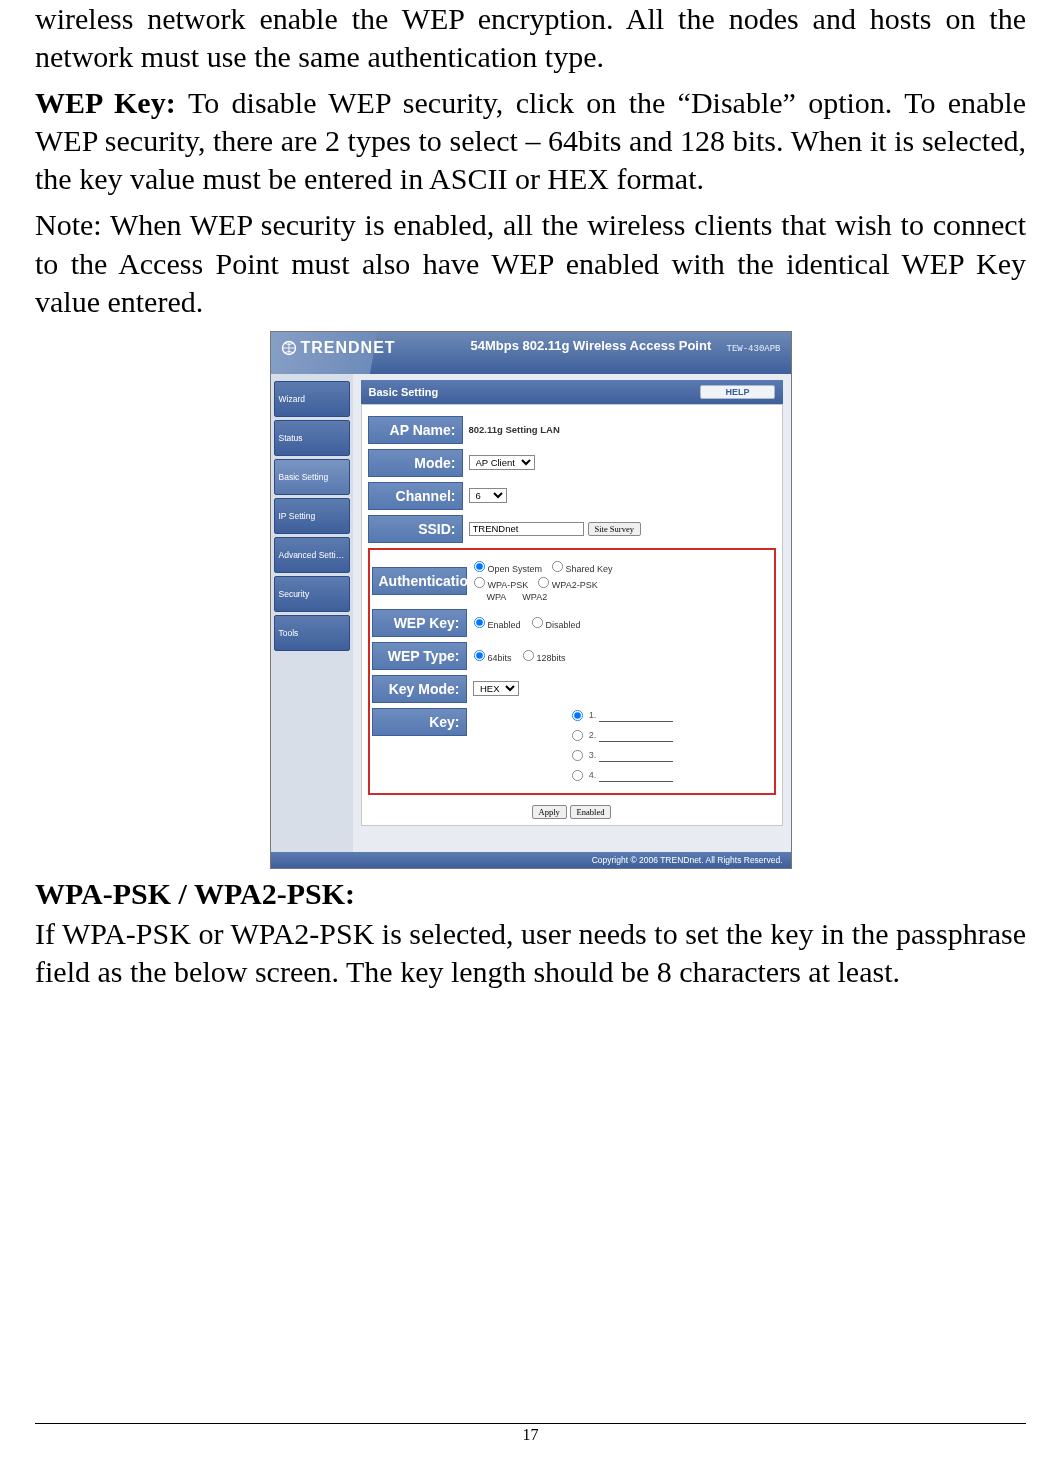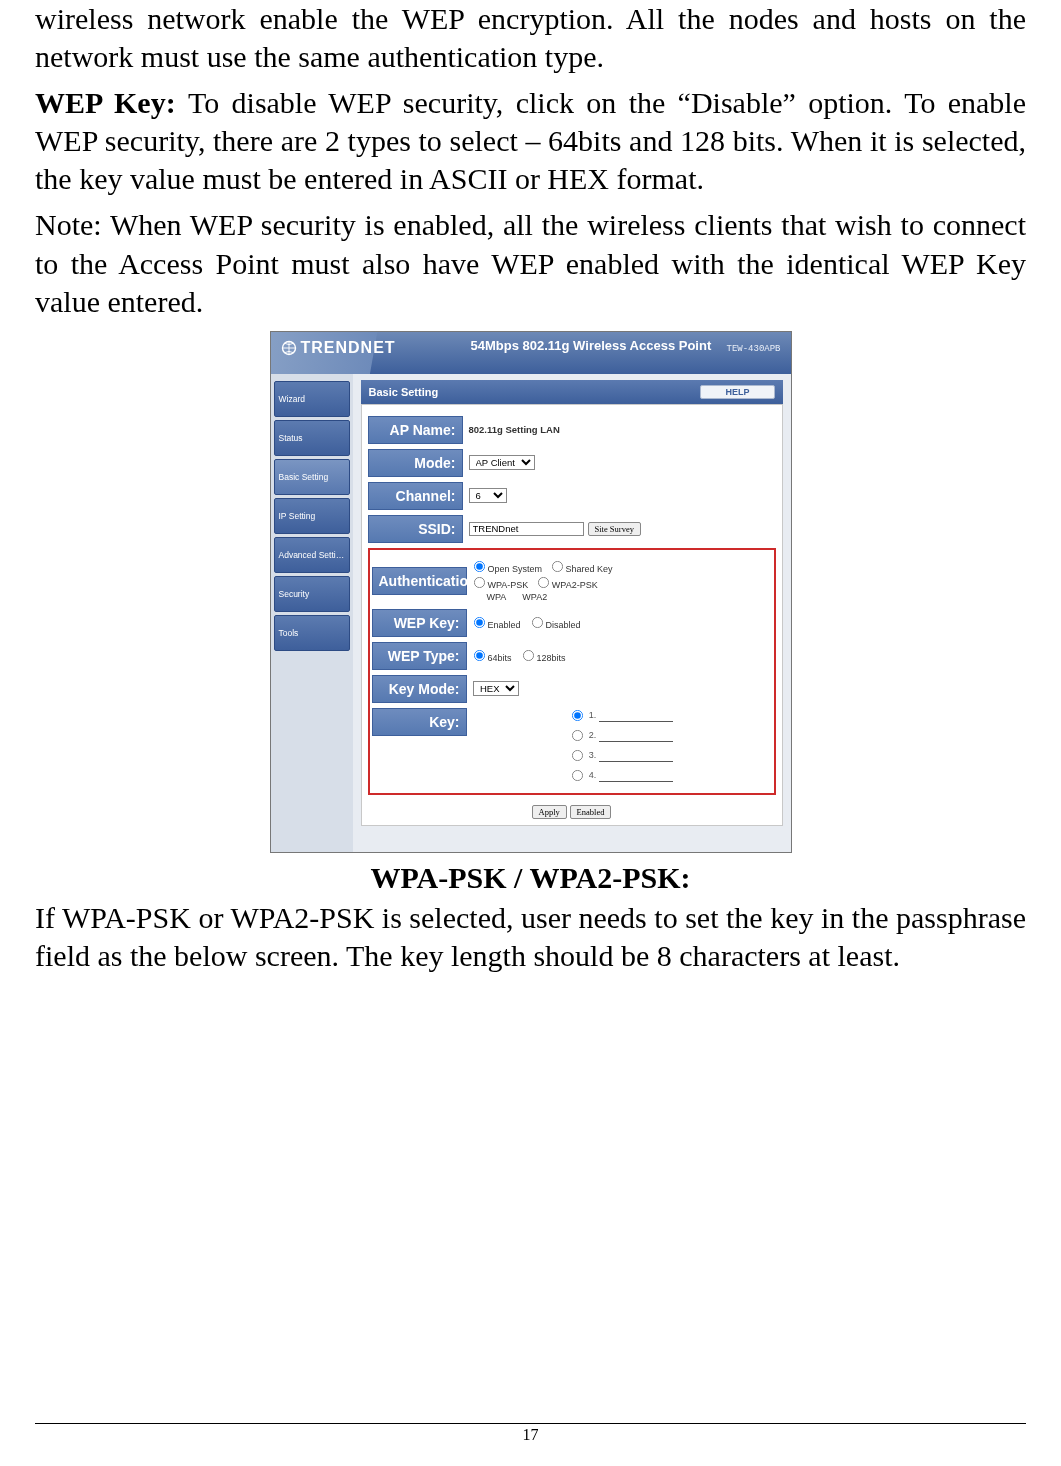--- a/index.html
+++ b/index.html
@@ -20,21 +20,20 @@
   .body-text {
     font-size: 30px;
     line-height: 1.27;
     text-align: justify;
     margin: 0 0 8px 0;
   }
   .sect-heading {
     font-size: 30px;
     font-weight: bold;
     margin: 4px 0 4px 0;
-    text-align: center;
   }
   .bold-run { font-weight: bold; }
   
   .shot-wrap {
     width: 520px;
     margin: 10px auto 8px auto;
     border: 1px solid #777;
     position: relative;
   }
   .shot-header {
@@ -380,20 +379,21 @@
           </div>
 
           <div class="action-row">
             <button class="mini-btn">Apply</button>
             <button class="mini-btn">Enabled</button>
           </div>
         </div>
       </div>
     </div>
 
+    <div class="copyright-bar">Copyright © 2006 TRENDnet. All Rights Reserved.</div>
   </div>
 
   <p class="sect-heading">WPA-PSK / WPA2-PSK:</p>
   <p class="body-text">If WPA-PSK or WPA2-PSK is selected, user needs to set the key in the passphrase field as the below screen. The key length should be 8 characters at least.</p>
 
   <div class="page-footer-line"></div>
   <div class="page-number">17</div>
 </div>
 
 </body></html>

